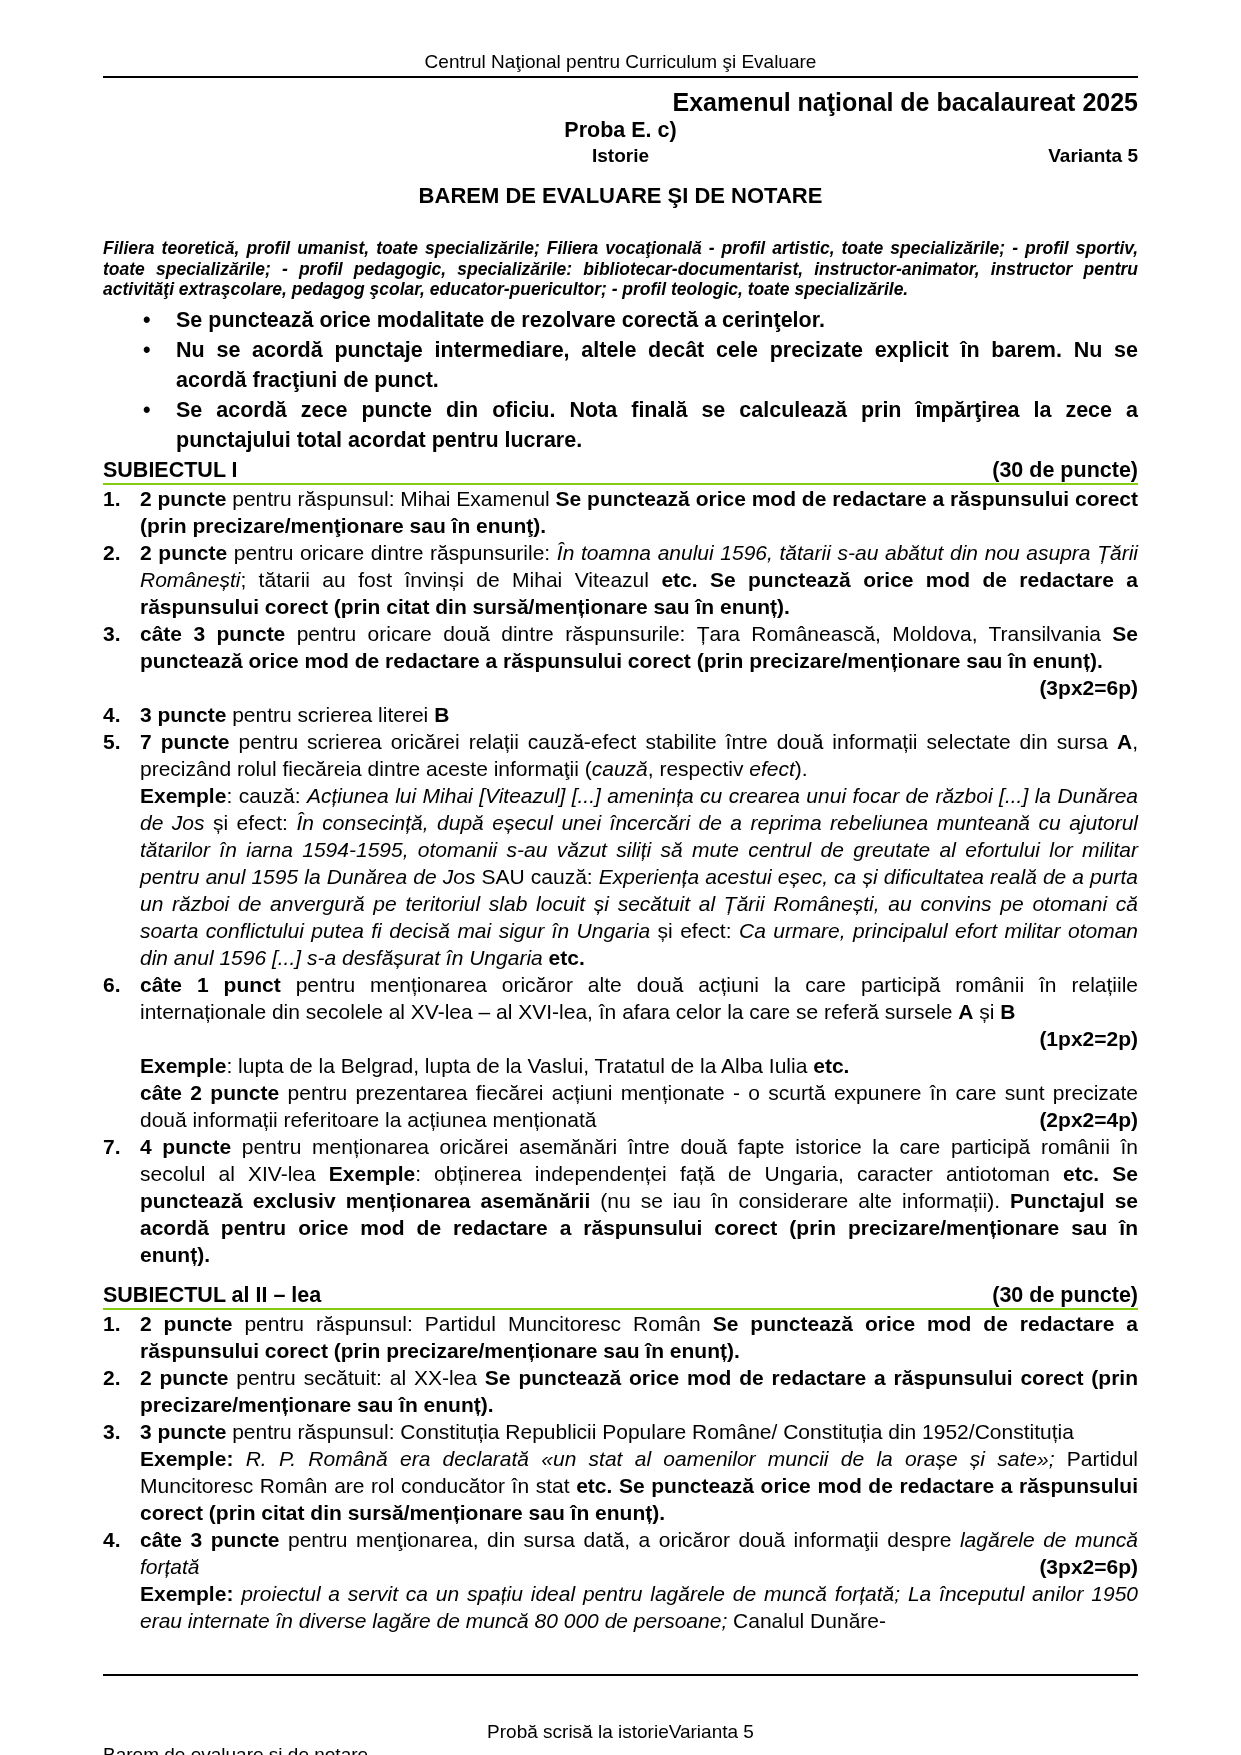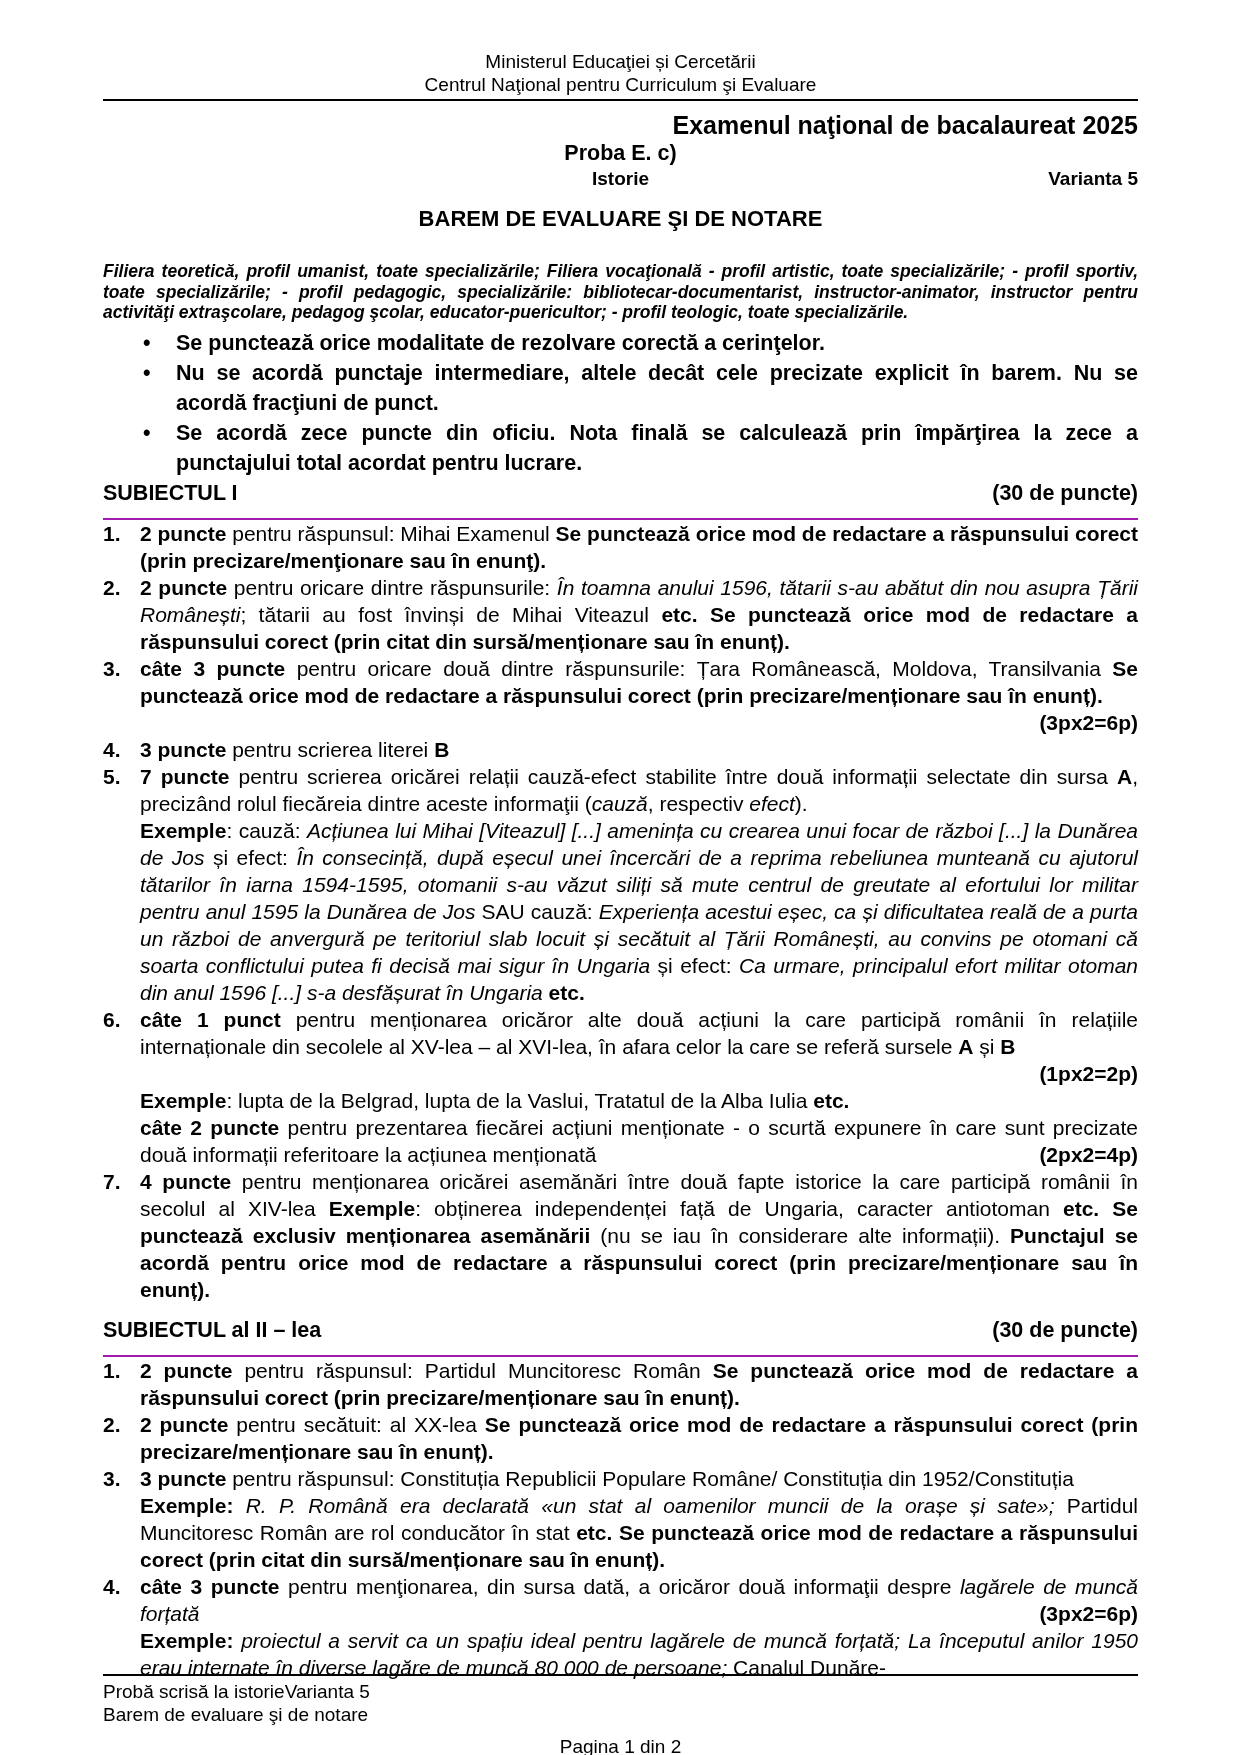--- a/index.html
+++ b/index.html
@@ -22,45 +22,44 @@
   }
   .bullets{margin-top:5px;}
   .bullet-row{display:flex;font-weight:700;font-size:21.5px;line-height:30px;text-align:justify;}
   .bullet-glyph{flex:none;width:33px;margin-left:40px;}
   .bullet-text{flex:1;}
   .sec{margin-top:2px;}
   .sec + .sec{margin-top:14px;}
   .sec-heading{
     display:flex;justify-content:space-between;align-items:flex-end;
     font-weight:700;font-size:21.5px;line-height:26px;
-    border-bottom:2px solid #a21caf;padding-bottom:12px;
+    border-bottom:2px solid #84cc16;padding-bottom:0px;
   }
   .item{display:flex;font-size:21px;line-height:27px;}
   .item-num{flex:none;width:37px;font-weight:700;}
   .item-body{flex:1;}
   .para{text-align:justify;}
   .para.right-only{text-align:right;font-weight:700;}
   .b{font-weight:700;}
   .i{font-style:italic;}
   .pright{float:right;font-weight:700;}
   .footer{
     position:absolute;left:103px;right:103px;top:1674px;
     border-top:2px solid #000;padding-top:4px;
     font-size:19px;line-height:23px;
   }
-  .f-row{display:flex;justify-content:flex-start;}
+  .f-row{display:flex;justify-content:center;margin-top:40px;}
   .f-page{text-align:center;margin-top:9px;}
 </style>
 </head>
 <body>
 
 <div class="page">
 
   <div class="hdr">
-    <div>Ministerul Educaţiei și Cercetării</div>
     <div>Centrul Naţional pentru Curriculum şi Evaluare</div>
   </div>
   <div class="hdr-rule"></div>
 
   <div class="title">Examenul naţional de bacalaureat 2025</div>
   <div class="subtitle">Proba E. c)</div>
   <div class="subject-row">
     <span>Istorie</span>
     <span class="variant">Varianta 5</span>
   </div>

